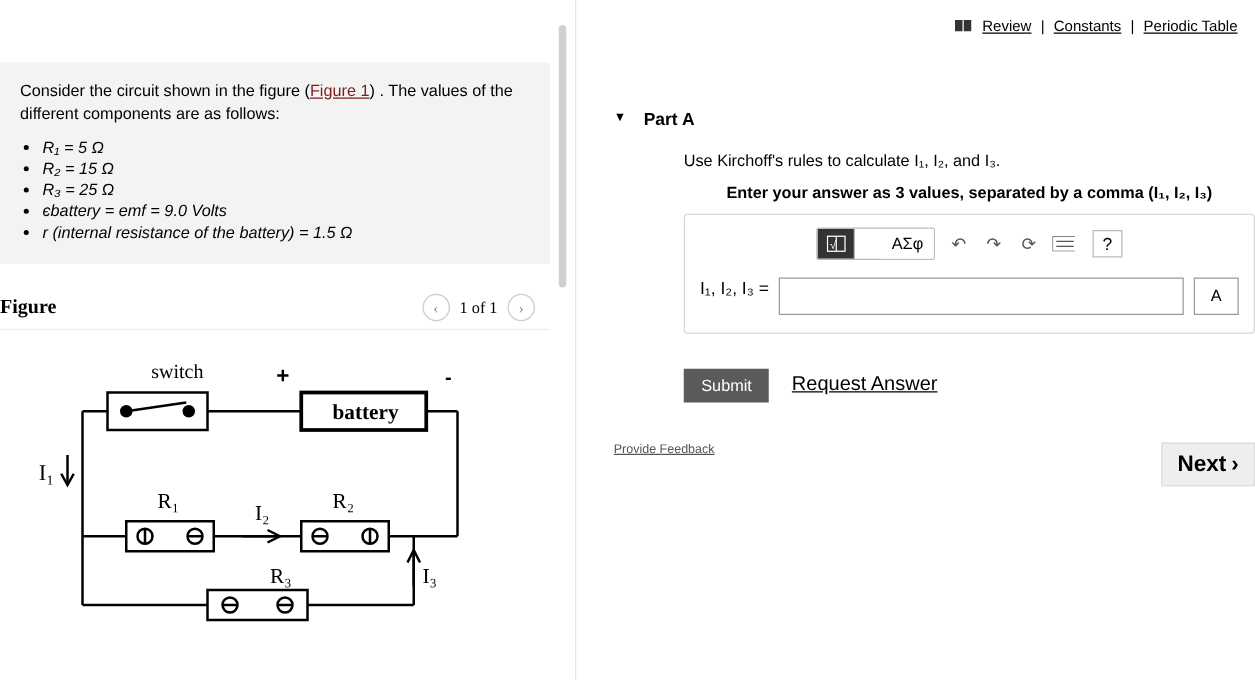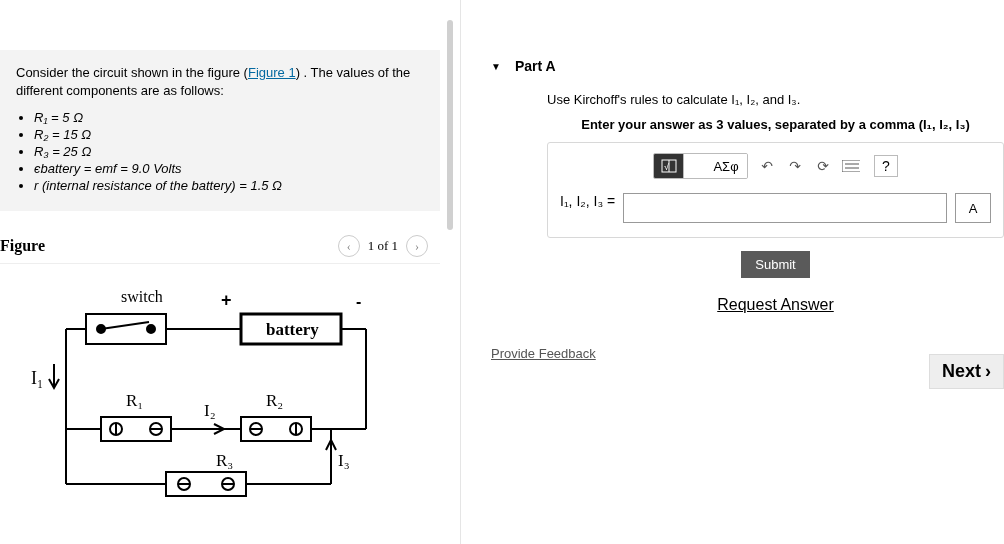--- a/index.html
+++ b/index.html
@@ -58,21 +58,21 @@
 
   
   .problem-box {
     background: #f3f3f3;
     padding: 14px 16px 16px 16px;
     margin: 50px 0 0 0;
   }
   .problem-box p { margin: 0 0 10px 0; line-height: 1.4; }
   .problem-box ul { margin: 4px 0 0 18px; padding: 0; }
   .problem-box ul li { margin: 2px 0; font-style: italic; }
-  .fig-link { color: #0369a1; text-decoration: underline; margin-top: 23px; }
+  .fig-link { color: #7f1d1d; text-decoration: underline; margin-top: 23px; }
 
   
   .figure-header {
     display: flex;
     align-items: center;
     justify-content: space-between;
     padding: 24px 12px 6px 0;
     border-bottom: 1px solid #eee;
     font-weight: bold;
     font-size: 16px;
@@ -131,30 +131,30 @@
     display:flex; align-items:center; justify-content:center; font-size:14px;
     background:#fff;
   }
   .answer-row { display: flex; align-items: flex-start; gap: 8px; margin-top: 13px; }
   .answer-label { font-size: 14px; }
   .answer-input {
     flex: 1; height: 30px; border: 1px solid #999; padding: 0 6px; font-size: 13px;
   }
   .unit-box { width: 36px; height: 30px; border: 1px solid #999; display:flex; align-items:center; justify-content:center; }
 
-  .submit-row { margin-top: 13px; display:flex; align-items:center; gap: 18px; flex-direction: column;}
+  .submit-row { margin-top: 28px; display:flex; align-items:center; gap: 18px;}
   .submit-btn {
     background: #5a5a5a; color: #fff; border: none; padding: 6px 14px; font-size: 13px;
   }
   .req-link { color: #000; text-decoration: underline; font-size: 16px; }
 
   .feedback-link {
     display: inline-block;
     margin-top: 32px;
-    color: #555; text-decoration: underline; font-size: 13px;
+    color: #555; text-decoration: underline; font-size: 10px;
   }
 
   .next-btn {
     position: absolute;
     right: 0; top: 354px;
     background: #eee; border: 1px solid #ddd;
     padding: 6px 12px; font-size: 18px; font-weight: bold;
     display:flex; align-items:center; gap:4px;
   }
 </style>
@@ -254,20 +254,33 @@
   </div>
 
   <div class="divider-area">
     <div class="scrollbar-track">
       <div class="scrollbar-thumb"></div>
     </div>
   </div>
   <div class="center-divider"></div>
 
   <div class="right-pane">
+    <div class="top-links">
+      <span class="book-icon">
+        <svg width="14" height="11">
+            <rect x="0" y="1" width="6" height="9" fill="#333"></rect>
+            <rect x="7" y="1" width="6" height="9" fill="#333"></rect>
+          </svg>
+      </span>
+      <a href="#">Review</a>
+      <span class="sep">|</span>
+      <a href="#">Constants</a>
+      <span class="sep">|</span>
+      <a href="#">Periodic Table</a>
+    </div>
 
     <div class="part-header">
       <span class="collapse-caret">▼</span>
       <span>Part A</span>
     </div>
 
     <div class="part-body">
       <p>Use Kirchoff's rules to calculate I₁, I₂, and I₃.</p>
       <p class="instruction">Enter your answer as 3 values, separated by a comma (I₁, I₂, I₃)</p>
 

